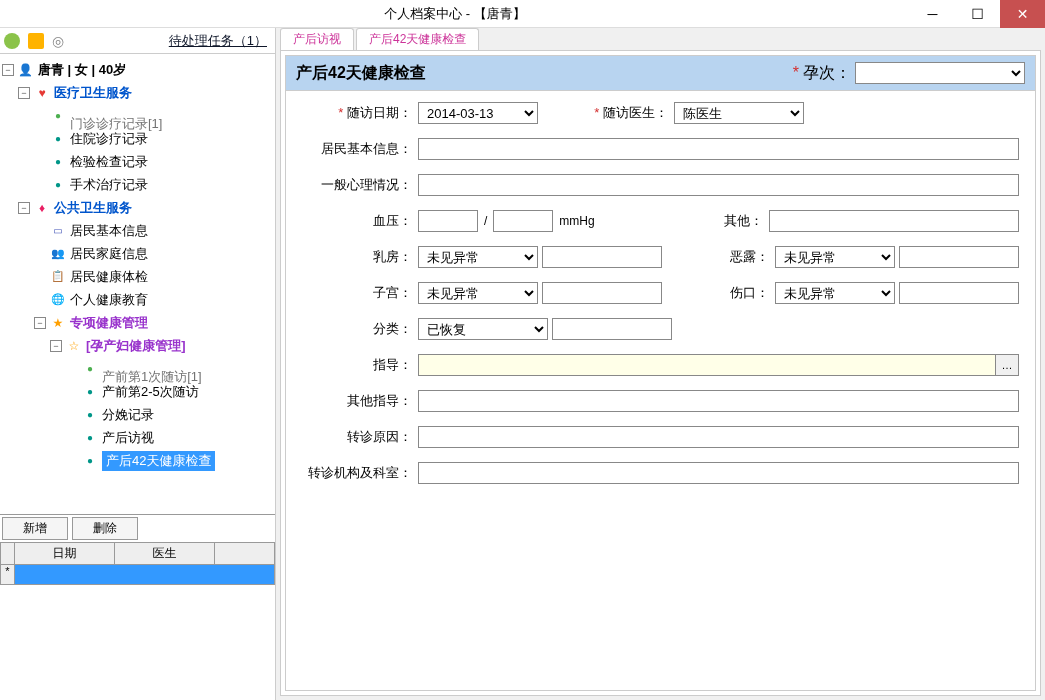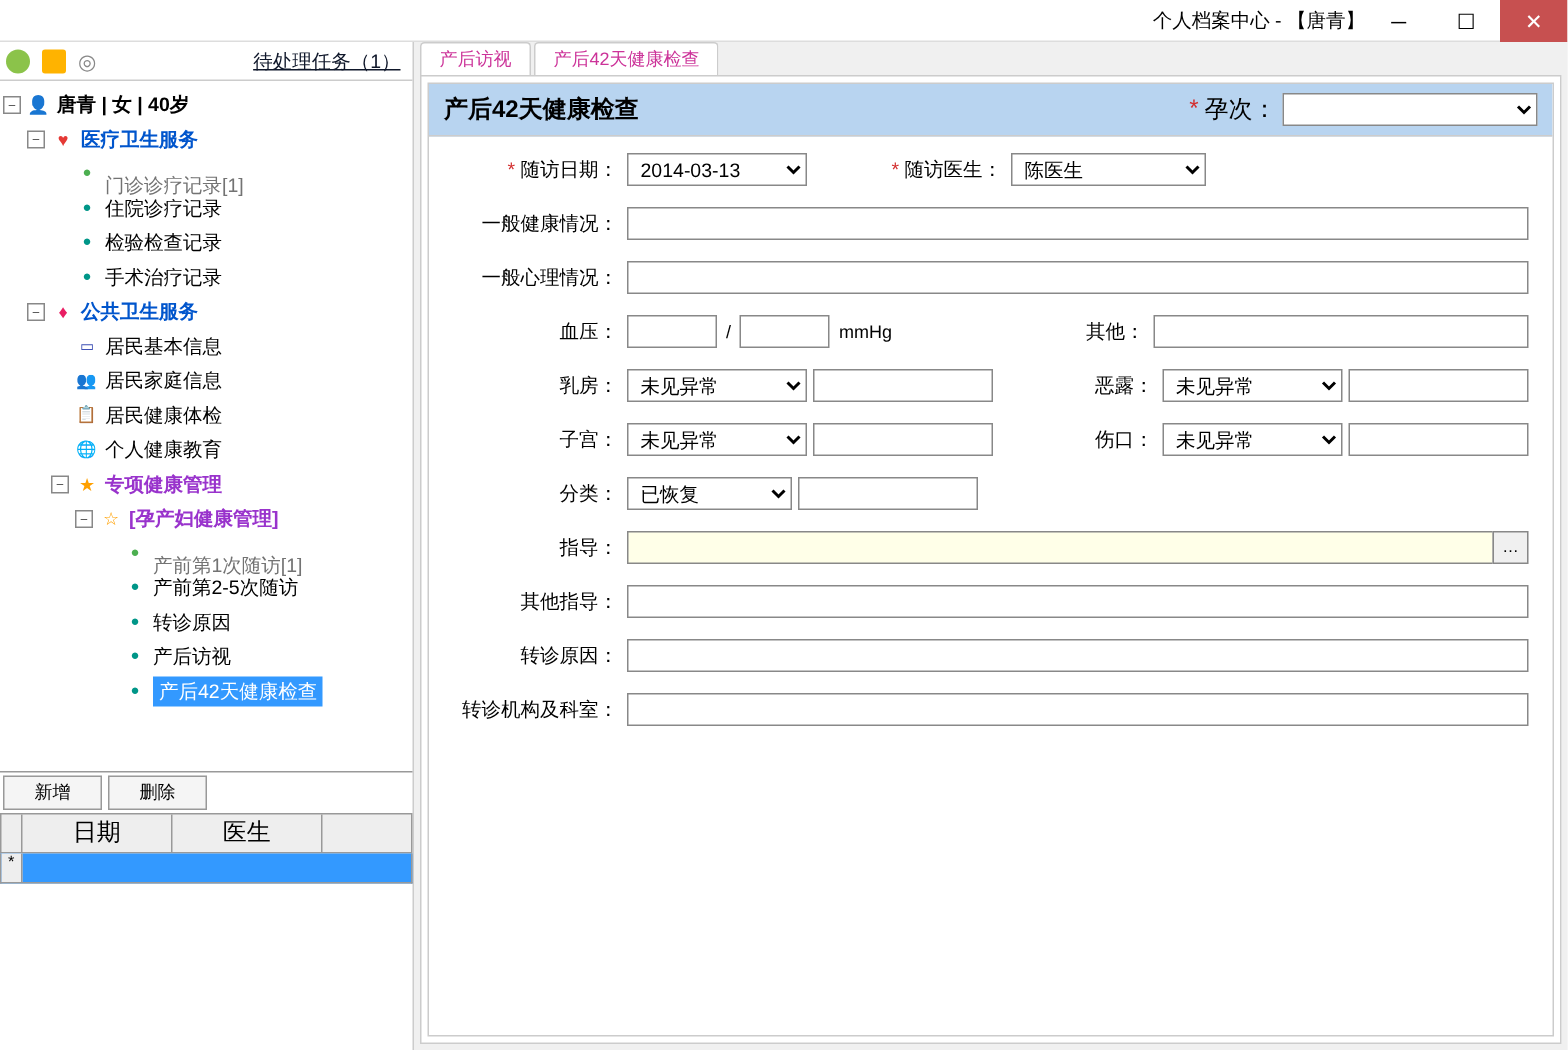--- a/index.html
+++ b/index.html
@@ -1,19 +1,19 @@
 <!DOCTYPE html>
 <html><head>
   <meta charset="utf-8">
   <style>
     * { box-sizing: border-box; margin: 0; padding: 0; font-family: "Microsoft YaHei", "SimSun", sans-serif; }
     body { width: 1045px; height: 700px; background: #f0f0f0; overflow: hidden; }
     
     .titlebar { height: 28px; background: #fff; display: flex; align-items: center; border-bottom: 1px solid #ddd; }
-    .titlebar-text { flex: 1; text-align: right; font-size: 13px; color: #000; }
+    .titlebar-text { flex: 1; text-align: center; font-size: 13px; color: #000; }
     .win-controls { display: flex; }
     .win-btn { width: 45px; height: 28px; display: flex; align-items: center; justify-content: center; font-size: 14px; cursor: pointer; }
     .win-close { background: #c75050; color: #fff; }
     
     .main-layout { display: flex; height: 672px; }
     
     .left-panel { width: 276px; background: #fff; border-right: 1px solid #ccc; display: flex; flex-direction: column; }
     .left-toolbar { height: 26px; border-bottom: 1px solid #ccc; display: flex; align-items: center; padding: 0 4px; justify-content: space-between; }
     .left-icons { display: flex; gap: 8px; align-items: center; }
     .icon-sm { width: 16px; height: 16px; display: inline-block; }
@@ -32,21 +32,21 @@
     .tree-label.selected { background: #3399ff; color: #fff; padding: 1px 4px; }
     .dot-green { color: #4caf50; font-size: 10px; }
     .dot-teal { color: #009688; font-size: 10px; }
     .heart-red { color: #e53935; }
     .diamond-pink { color: #e91e63; }
     .star-yellow { color: #ffa000; }
     
     .bottom-section { border-top: 1px solid #999; }
     .btn-row { display: flex; padding: 2px; gap: 4px; }
     .btn-small { border: 1px solid #999; background: #f5f5f5; padding: 2px 20px; font-size: 12px; cursor: pointer; }
-    .grid-header { display: flex; background: #eee; border: 1px solid #999; font-size: 16px; }
+    .grid-header { display: flex; background: #eee; border: 1px solid #999; font-size: 12px; }
     .grid-header-cell { border-right: 1px solid #999; padding: 2px 0; text-align: center; }
     .grid-row { display: flex; background: #3399ff; height: 20px; border: 1px solid #999; border-top: none; }
     .grid-row-marker { width: 14px; background: #eee; border-right: 1px solid #999; font-size: 11px; text-align: center; }
     
     .right-panel { flex: 1; background: #f0f0f0; display: flex; flex-direction: column; }
     .tab-bar { height: 22px; display: flex; align-items: flex-end; padding-left: 4px; font-size: 12px; }
     .tab { padding: 2px 12px; border: 1px solid #ccc; border-bottom: none; background: #fff; cursor: pointer; margin-right: 2px; border-radius: 3px 3px 0 0; }
     .tab.inactive { color: #cc3399; }
     .tab.active { color: #cc3399; background: #fff; }
     
@@ -207,21 +207,21 @@
         <span class="tree-icon dot-teal">●</span>
         <span class="tree-label">产前第2-5次随访</span>
       </div>
       <div class="tree-node">
         <span class="tree-spacer"></span>
           <span class="tree-spacer"></span>
           <span class="tree-spacer"></span>
           <span class="tree-spacer"></span>
           <span class="tree-spacer"></span>
         <span class="tree-icon dot-teal">●</span>
-        <span class="tree-label">转诊原因</span>
+        <span class="tree-label">分娩记录</span>
       </div>
       <div class="tree-node">
         <span class="tree-spacer"></span>
           <span class="tree-spacer"></span>
           <span class="tree-spacer"></span>
           <span class="tree-spacer"></span>
           <span class="tree-spacer"></span>
         <span class="tree-icon dot-teal">●</span>
         <span class="tree-label">产后访视</span>
       </div>
@@ -273,21 +273,21 @@
         <div class="form-body">
           <div class="form-row">
             <span class="form-label"><span class="req">* </span><span>随访日期：</span></span>
             <select class="form-select" style="width:120px"><option>2014-03-13</option></select>
             <span style="width:40px"></span>
             <span class="form-label" style="width:90px"><span class="req">* </span><span>随访医生：</span></span>
             <select class="form-select" style="width:130px"><option>陈医生</option></select>
           </div>
 
           <div class="form-row">
-            <span class="form-label">一般健康情况：</span>
+            <span class="form-label">居民基本信息：</span>
             <input class="form-input wide-input" style="">
           </div>
 
           <div class="form-row">
             <span class="form-label">一般心理情况：</span>
             <input class="form-input wide-input" style="">
           </div>
 
           <div class="form-row">
             <span class="form-label">血压：</span>
@@ -315,21 +315,21 @@
             <select class="form-select" style="width:120px"><option>未见异常</option></select>
             <input class="form-input" style="width: 120px; margin-left: 4px;">
             <span style="flex:1"></span>
             <span class="form-label" style="width:60px">伤口：</span>
             <select class="form-select" style="width:120px"><option>未见异常</option></select>
             <input class="form-input" style="width: 120px; margin-left: 4px;">
           </div>
 
           <div class="form-row">
             <span class="form-label">分类：</span>
-            <select class="form-select" style="width:110px"><option>已恢复</option></select>
+            <select class="form-select" style="width:130px"><option>已恢复</option></select>
             <input class="form-input" style="width: 120px; margin-left: 4px;">
           </div>
 
           <div class="form-row">
             <span class="form-label">指导：</span>
             <input class="form-input guidance-input" style="">
             <button class="ellipsis-btn">…</button>
           </div>
 
           <div class="form-row">

